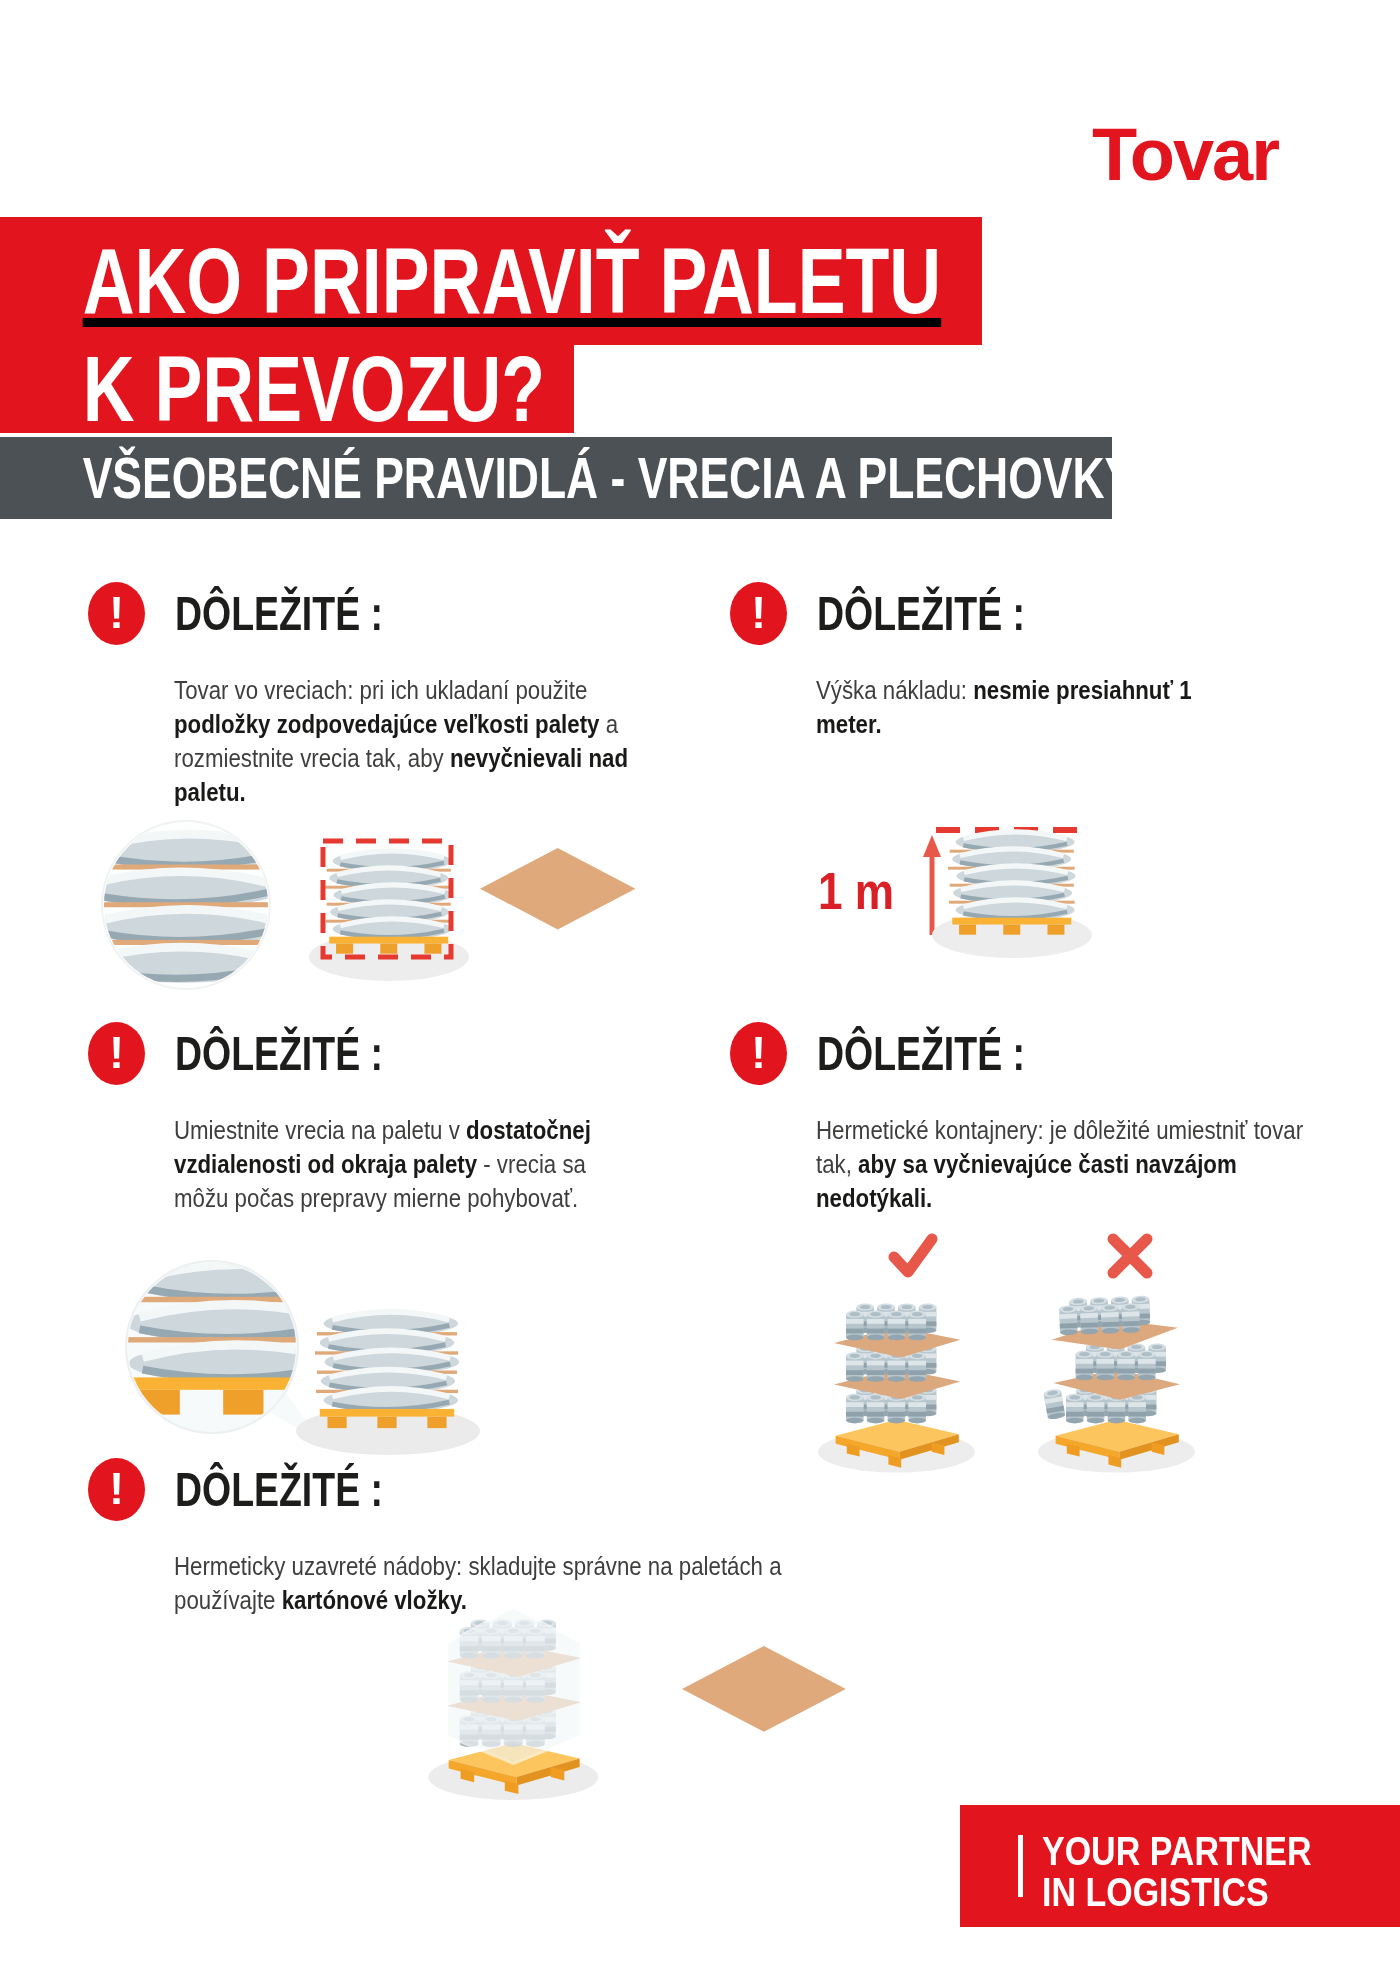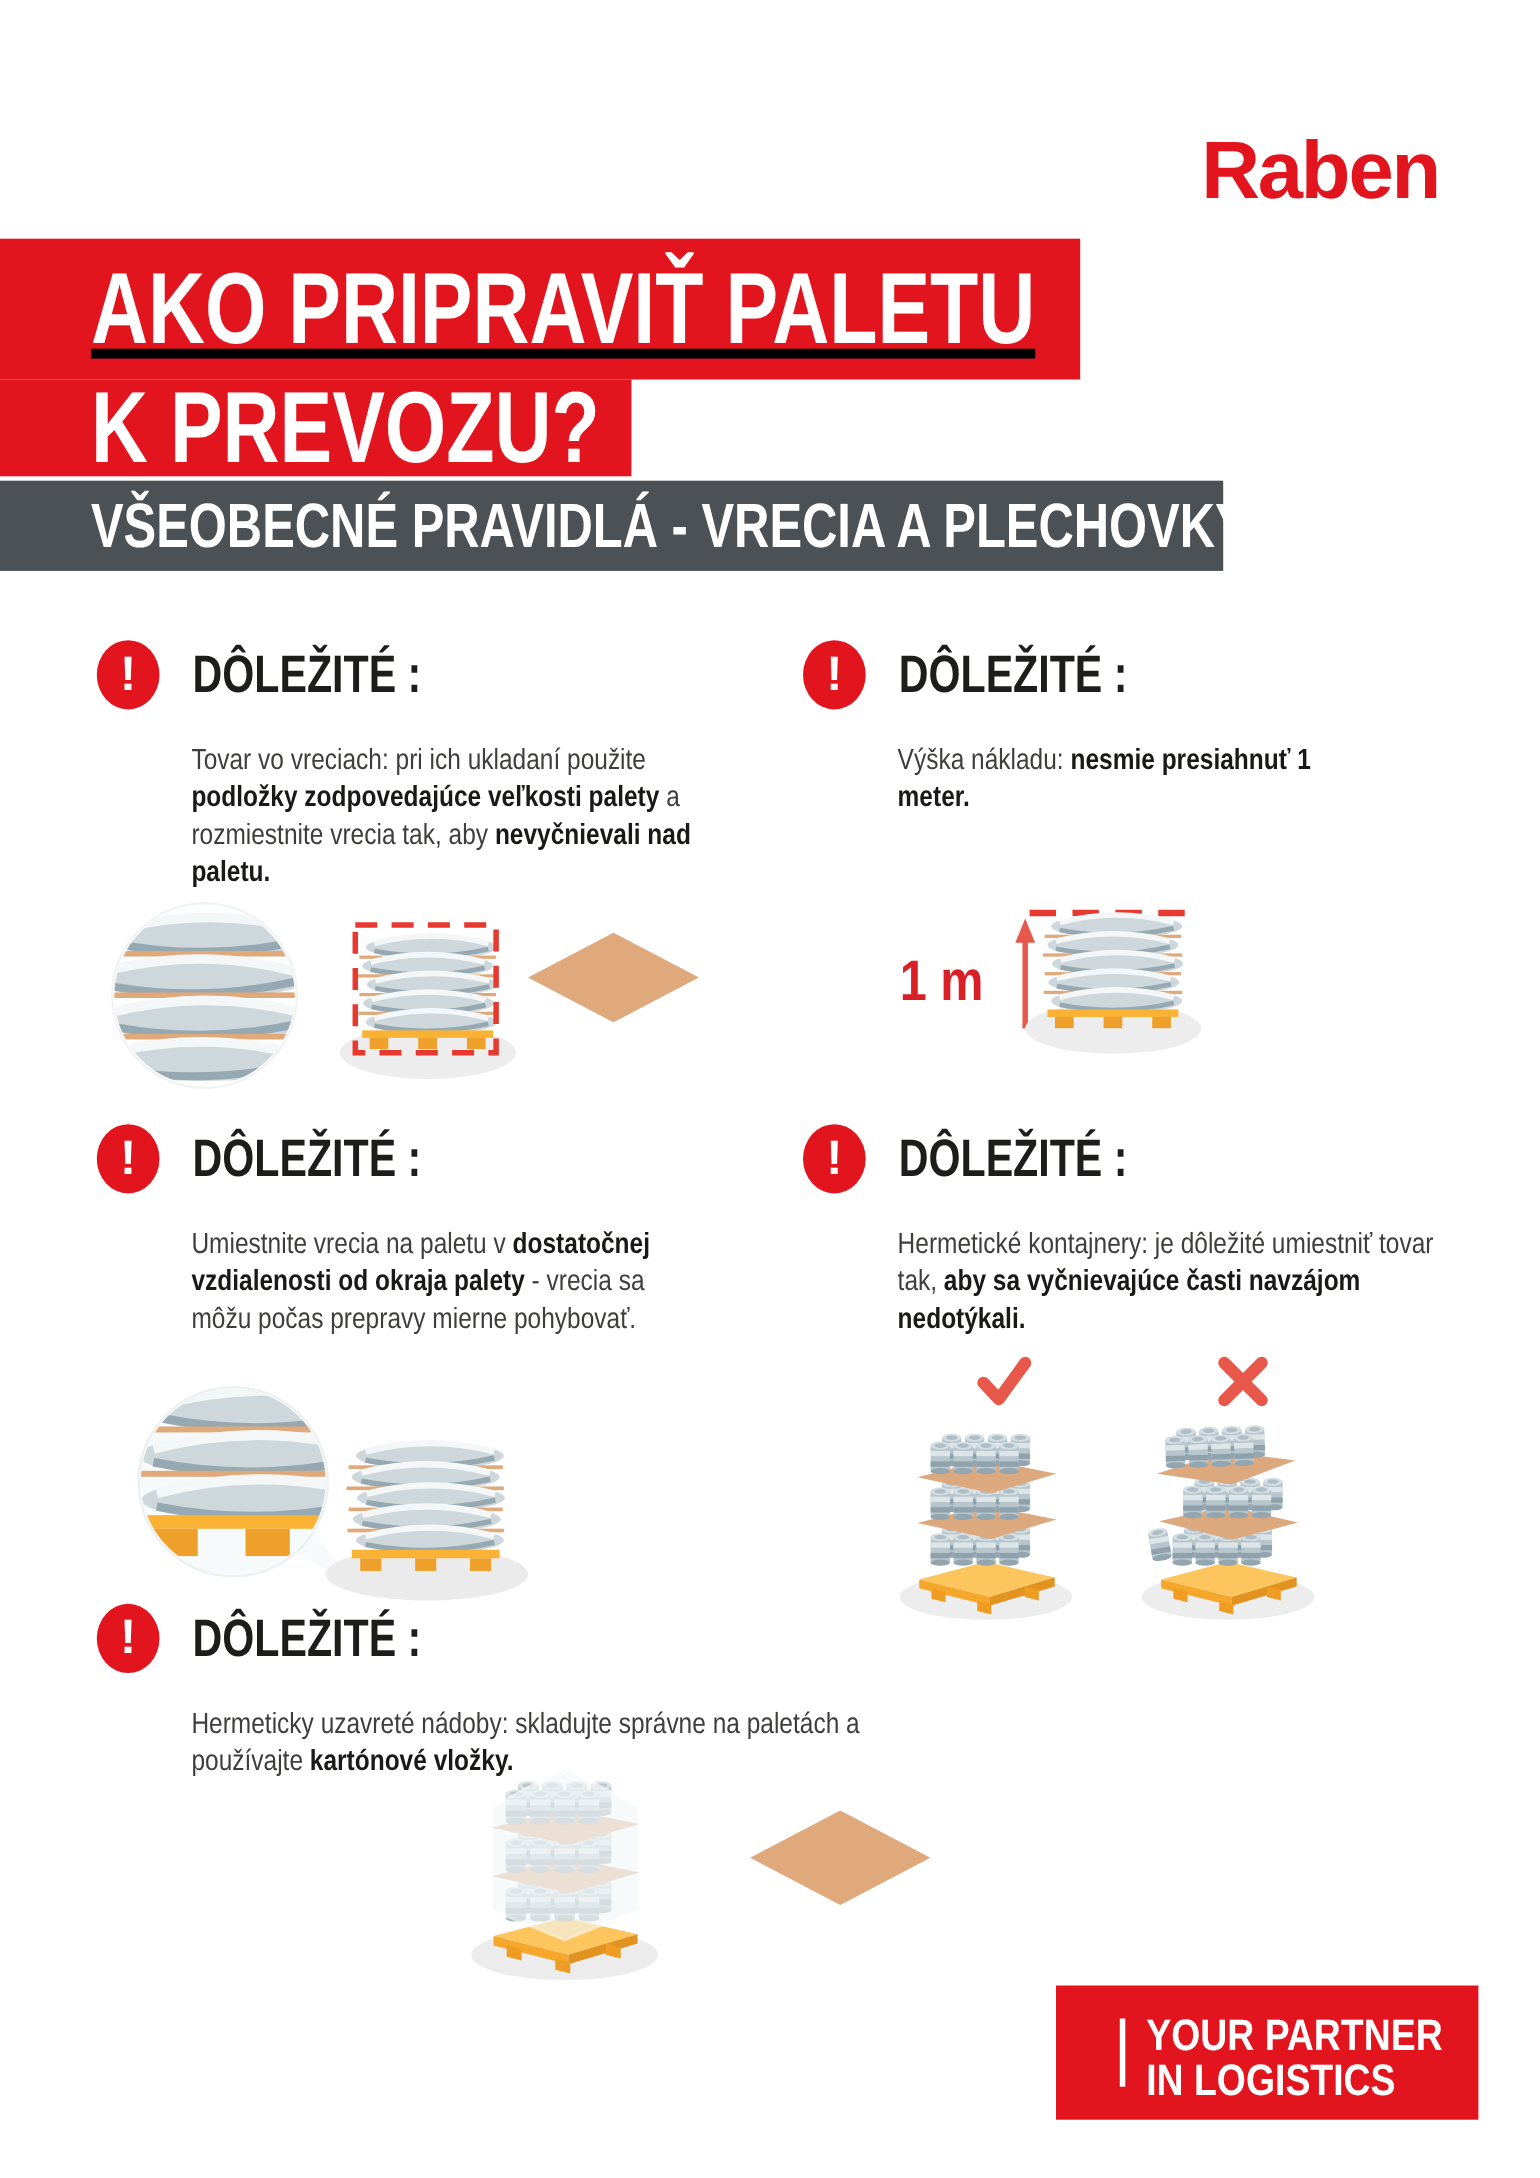--- a/index.html
+++ b/index.html
@@ -52,21 +52,21 @@
   .sec p .b{font-weight:bold;color:#191918;}
   .sec-1 p{width:575px;}
   .sec-2 p{width:470px;}
   .sec-3 p{width:515px;}
   .sec-4 p{width:600px;}
   .sec-5 p{width:800px;}
 
   .illo{position:absolute;}
 
   .footer{
-    position:absolute;left:960px;top:1805px;width:384px;height:122px;
+    position:absolute;left:960px;top:1805px;width:440px;height:122px;
     background:var(--red);
   }
   .footer .bar{position:absolute;left:58px;top:30px;width:5px;height:62px;background:#fff;}
   .footer .ft{
     position:absolute;left:82px;top:26px;
     color:#fff;font-weight:bold;font-size:40px;line-height:41px;
   }
   .svg-red-label{font-weight:bold;fill:#D92027;font-size:52px;font-family:"Liberation Sans",sans-serif;}
 </style>
 </head>
@@ -188,21 +188,21 @@
       </g>
       <clipPath id="clipA">
           <circle cx="101" cy="90" r="82"></circle>
         </clipPath>
       <clipPath id="clipC">
           <circle cx="112" cy="94" r="84"></circle>
         </clipPath>
     </defs>
   </svg>
 
-  <div class="logo">Raben</div>
+  <div class="logo">Tovar</div>
 
   <div class="band band-1">
     <span class="txt title-txt cond">AKO PRIPRAVIŤ PALETU</span>
   </div>
   <div class="band band-gray">
     <span class="txt subtitle-txt cond">VŠEOBECNÉ PRAVIDLÁ - VRECIA A PLECHOVKY</span>
   </div>
   <div class="band band-2">
     <span class="txt title-txt cond">K PREVOZU?</span>
   </div>

